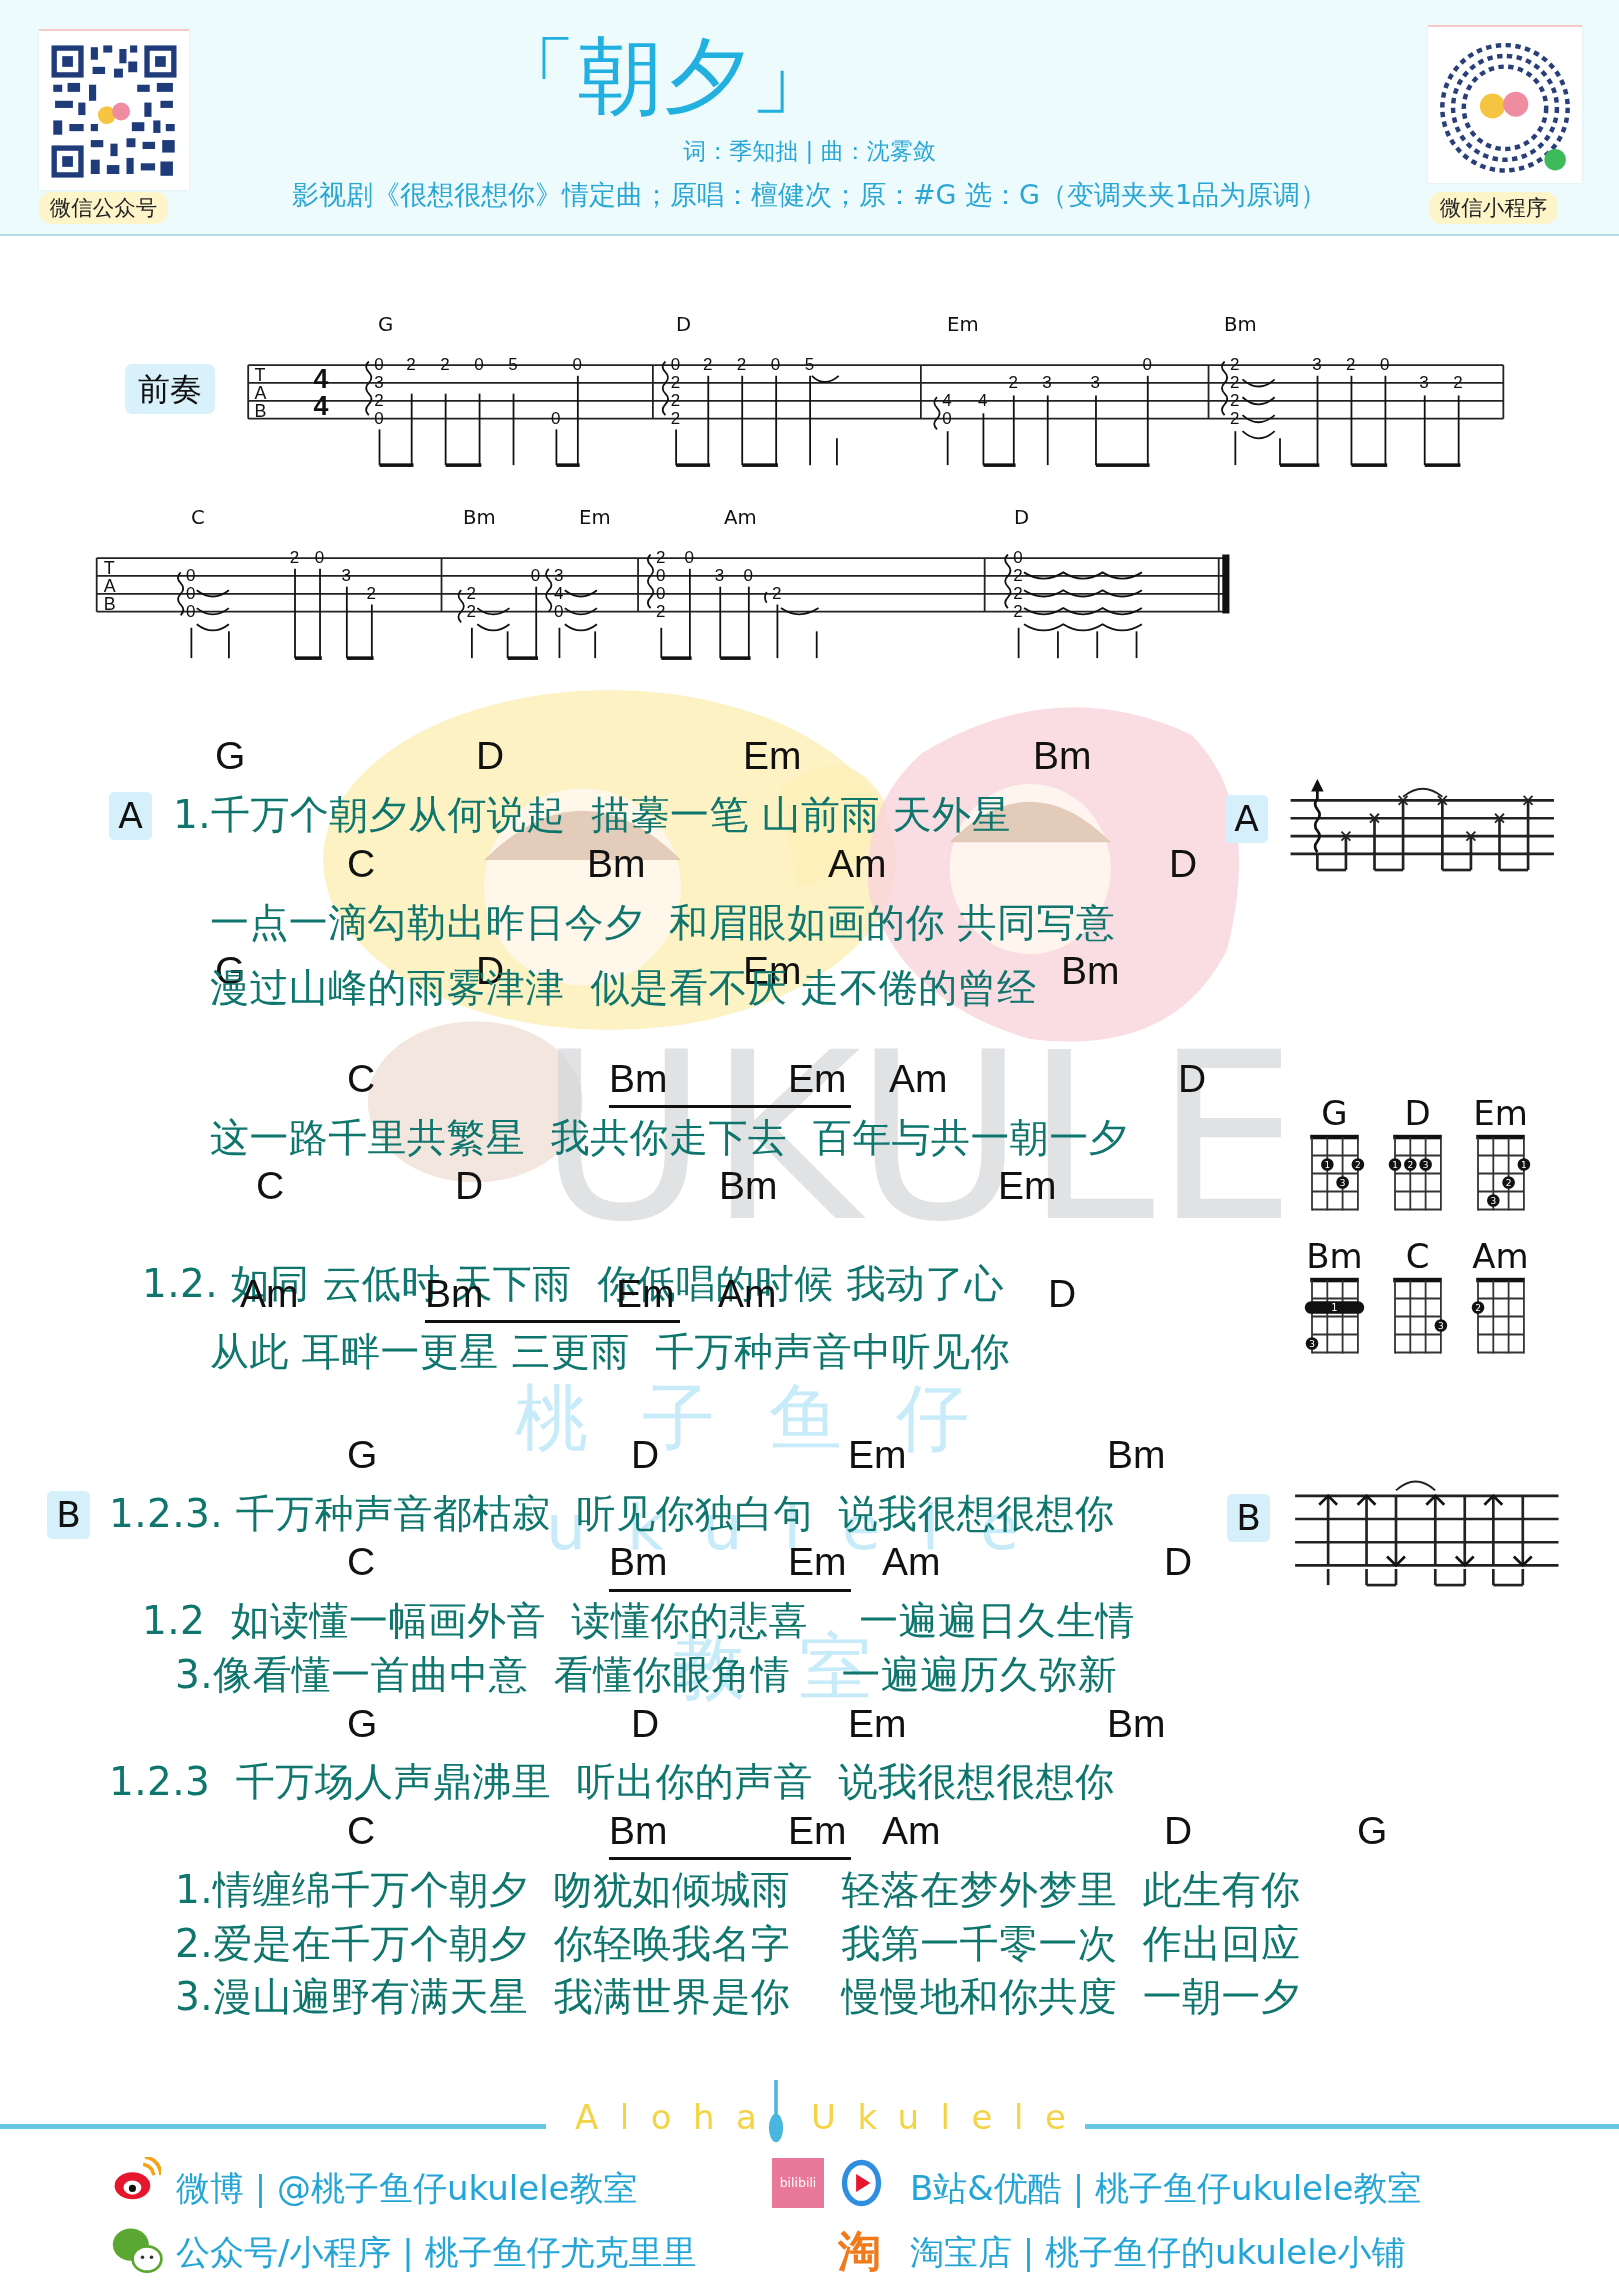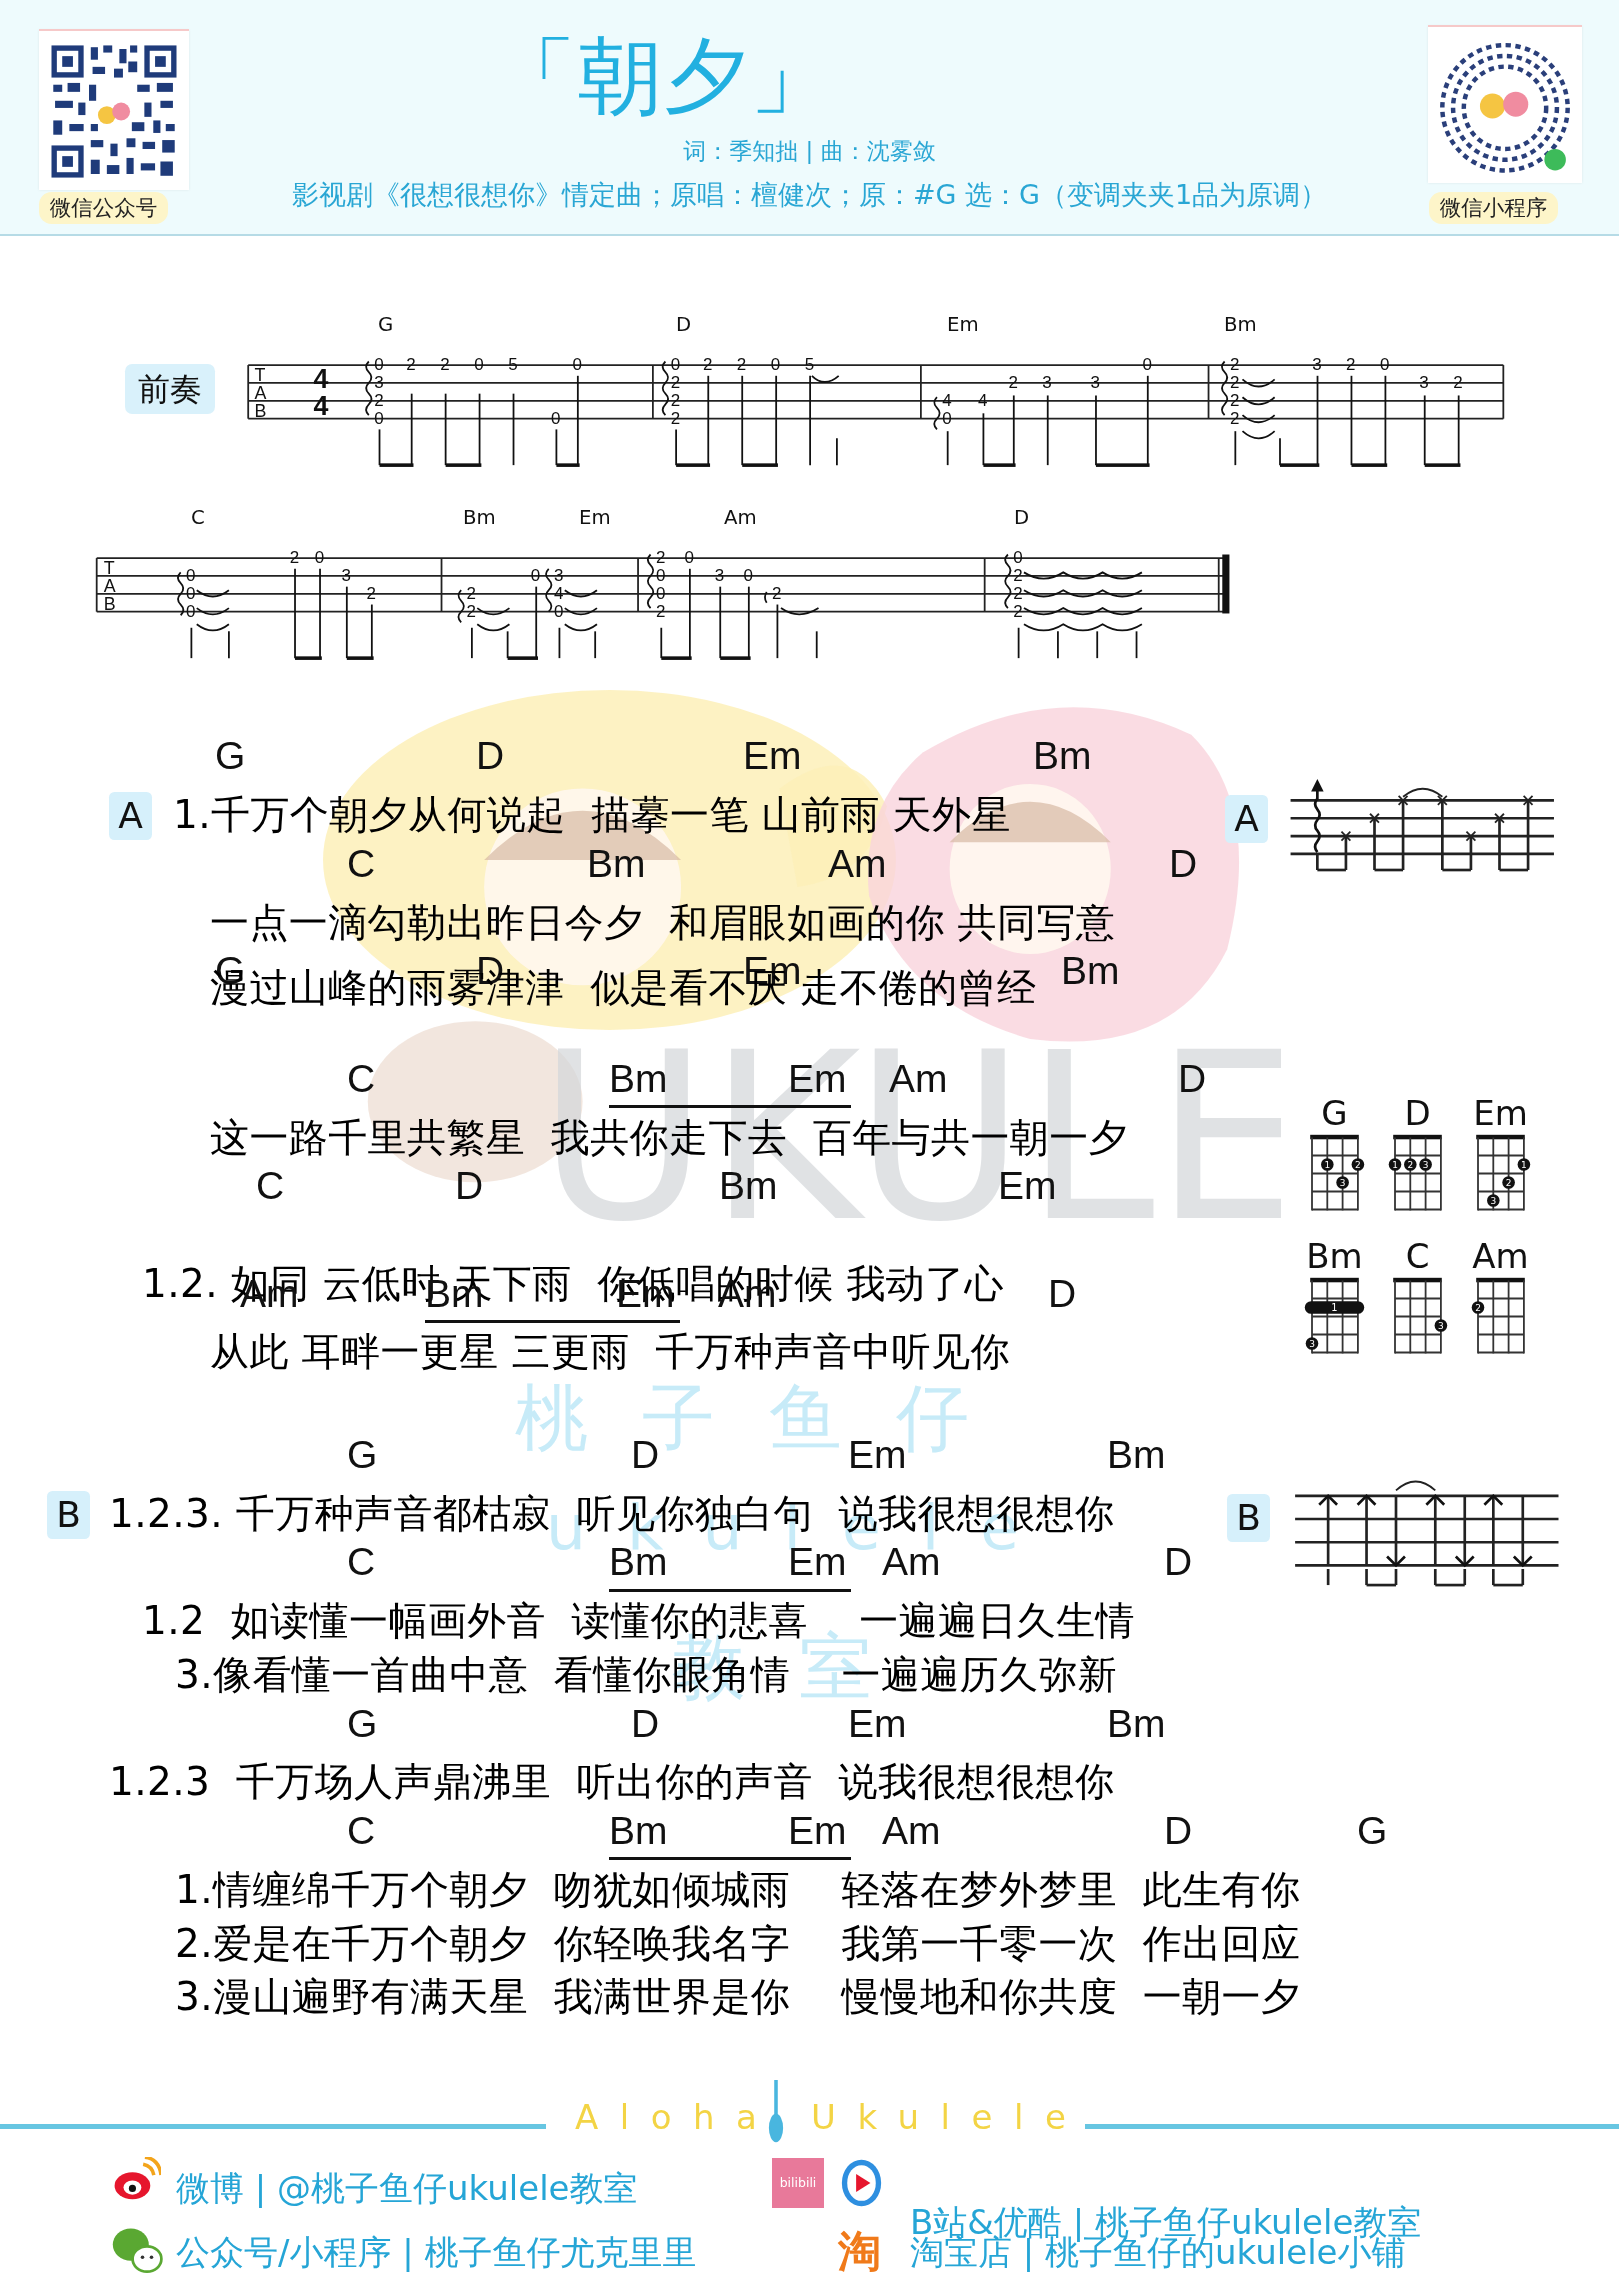--- a/index.html
+++ b/index.html
@@ -20,21 +20,21 @@
   .tab-label { position: absolute; left: 125px; top: 364px; width: 90px; height: 50px; background: #d9f1fb; border-radius: 7.2px; font-size: 32px; line-height: 50px; text-align: center; color: #111; }
   .chord-above { position: absolute; font-size: 19.7px; color: #111; }
 
   
   .illus { position: absolute; left: 296px; top: 681px; width: 985px; height: 555px; pointer-events: none; }
 
   
   .sec-mark { position: absolute; width: 43px; height: 48px; background: #d6f0fb; border-radius: 5.4px; text-align: center; font-size: 36px; line-height: 48px; color: #111; }
 
   .chord { position: absolute; font-size: 39px; color: #111; font-family: "Liberation Sans", "DejaVu Sans", sans-serif; }
-  .lyric { position: absolute; font-size: 39px; color: #000000; white-space: pre; letter-spacing: 0.4px; }
+  .lyric { position: absolute; font-size: 39px; color: #0f766e; white-space: pre; letter-spacing: 0.4px; }
   .uline { position: absolute; height: 2.7px; background: #111; }
 
   .watermark { position: absolute; color: #c7ebf8; font-size: 73px; letter-spacing: 54px; text-align: center; }
   .watermark2 { position: absolute; color: #c7ebf8; font-size: 63px; letter-spacing: 41px; }
 
   
   .cd { position: absolute; width: 63px; }
   .cd-name { font-size: 34px; text-align: center; width: 63px; color: #111; }
 
   
@@ -616,21 +616,21 @@
   <path d="M38 0 q16 2 18 20" stroke="#f3a41b" stroke-width="4" fill="none"></path>
 </svg>
 <div class="footer-text" style="left:176px;top:2166px;">微博 | @桃子鱼仔ukulele教室</div>
 
 <div style="position:absolute;left:772px;top:2158px;width:52px;height:50px;background:#e8799a;color:#fff;font-size:12.5px;line-height:50px;text-align:center;">bilibili</div>
 <svg style="position:absolute;left:838px;top:2158px;" width="47" height="50" viewBox="0 0 52 56">
   <ellipse cx="26" cy="28" rx="22" ry="26" fill="#2e8fe0"></ellipse>
   <ellipse cx="26" cy="28" rx="16" ry="20" fill="#fff"></ellipse>
   <polygon points="20,18 36,28 20,38" fill="#e6162d"></polygon>
 </svg>
-<div class="footer-text" style="left:910px;top:2166px;margin-top:34px;">B站&amp;优酷 | 桃子鱼仔ukulele教室</div>
+<div class="footer-text" style="left:910px;top:2166px;">B站&amp;优酷 | 桃子鱼仔ukulele教室</div>
 
 <svg style="position:absolute;left:111px;top:2223px;" width="54" height="54" viewBox="0 0 60 60">
   <ellipse cx="22" cy="24" rx="20" ry="18" fill="#5aa832"></ellipse>
   <ellipse cx="40" cy="40" rx="16" ry="14" fill="#fff" stroke="#5aa832" stroke-width="3"></ellipse>
   <circle cx="35" cy="38" r="2" fill="#333"></circle>
     <circle cx="45" cy="38" r="2" fill="#333"></circle>
 </svg>
 <div class="footer-text" style="left:176px;top:2230px;">公众号/小程序 | 桃子鱼仔尤克里里</div>
 
 <div style="position:absolute;left:838px;top:2223px;font-size:43px;font-weight:bold;color:#f07a1a;">淘</div>

